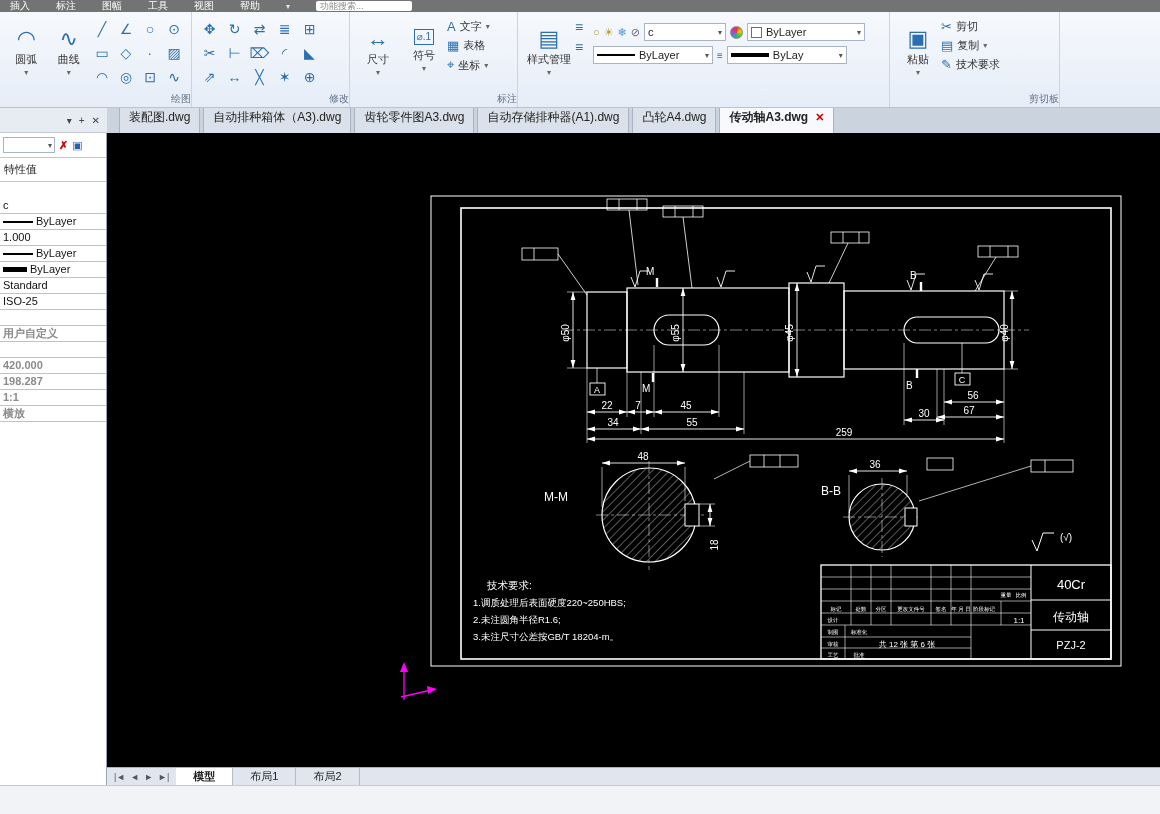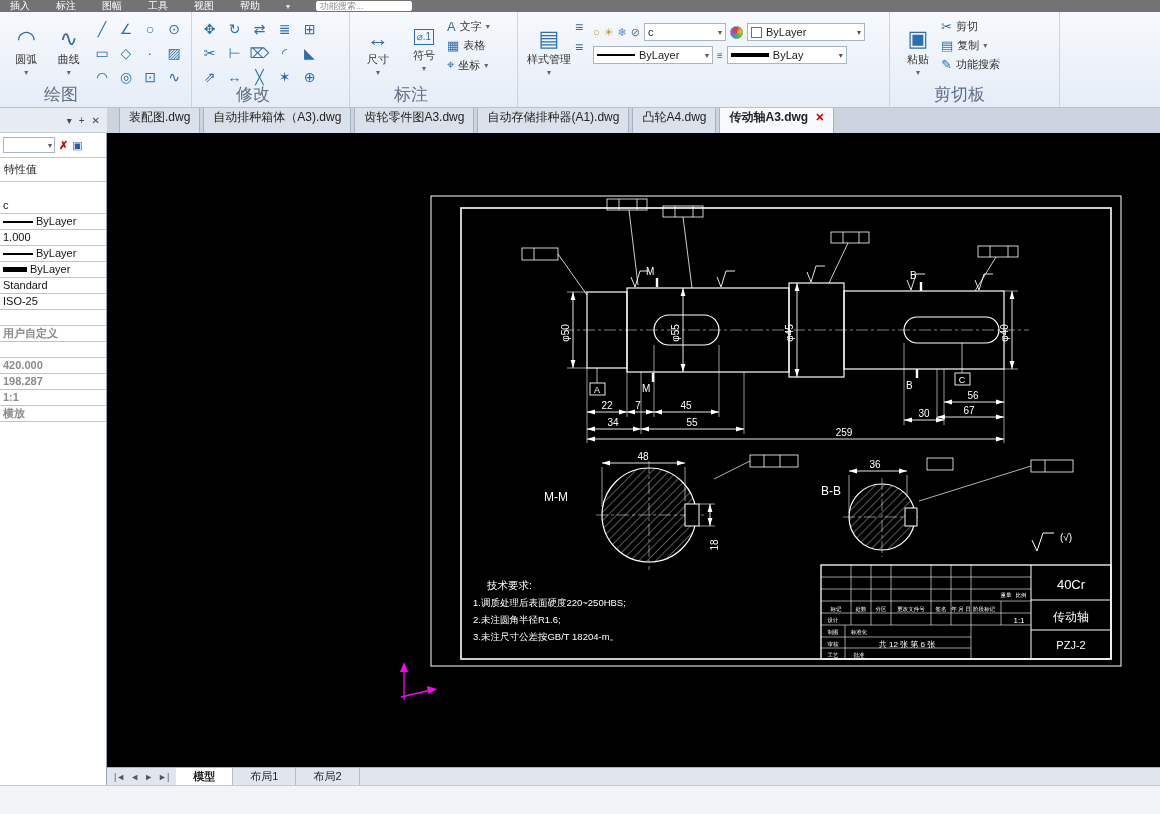--- a/index.html
+++ b/index.html
@@ -10,21 +10,21 @@
     display:flex;align-items:center;gap:26px;padding-left:10px;font-size:10px;overflow:hidden;}
   .mtab{white-space:nowrap;cursor:default;}
   .mcaret{font-size:8px;color:#dce7f5;}
   .msearch{display:flex;align-items:center;background:#fff;border-radius:2px;height:10px;width:96px;
     color:#8a8a8a;font-size:9px;padding:0 4px;overflow:hidden;}
 
   
   .ribbon{position:absolute;top:12px;left:0;width:1160px;height:96px;
     background:linear-gradient(#f6f9fd,#e6edf7);border-bottom:1px solid #b7c2d3;display:flex;}
   .rgroup{position:relative;height:100%;border-right:1px solid #ccd4e1;padding:3px 5px 14px 5px;display:flex;align-items:flex-start;}
-  .rgroup-label{position:absolute;bottom:1px;left:0;right:0;text-align:left;font-size:17px;color:#5f6f87;margin-left:44px;}
+  .rgroup-label{position:absolute;bottom:1px;left:0;right:0;text-align:right;font-size:10px;color:#5f6f87;margin-left:44px;}
   .bigbtn{display:flex;flex-direction:column;align-items:center;justify-content:center;width:46px;height:74px;
     font-size:11px;color:#333;border-radius:3px;cursor:default;text-align:center;line-height:13px;}
   .bigicon{font-size:22px;color:#2c6fb0;line-height:28px;}
   .frameicon{border:1.5px solid #2c6fb0;color:#2c6fb0;font-size:10px;padding:1px 2px;line-height:12px;margin-bottom:4px;}
   .caret{font-size:8px;color:#666;}
   .igrid{display:grid;grid-auto-rows:24px;align-items:center;justify-items:center;margin-top:2px;}
   .g4{grid-template-columns:repeat(4,24px);}
   .g5{grid-template-columns:repeat(5,25px);}
   .sicon{font-size:14px;color:#2c6fb0;cursor:default;}
   .scol{display:flex;flex-direction:column;justify-content:flex-start;gap:4px;padding-top:4px;}
@@ -235,21 +235,21 @@
         <span class="sicon">✂</span>
         <span>剪切</span>
       </div>
       <div class="srow">
         <span class="sicon">▤</span>
         <span>复制</span>
         <span class="caret">▾</span>
       </div>
       <div class="srow">
         <span class="sicon">✎</span>
-        <span>功能搜索</span>
+        <span>技术要求</span>
       </div>
     </div>
     <div class="rgroup-label">剪切板</div>
   </div>
 
 </div>
 
 <div class="midrow">
   <div class="panel-top">
     <span>▾</span>

